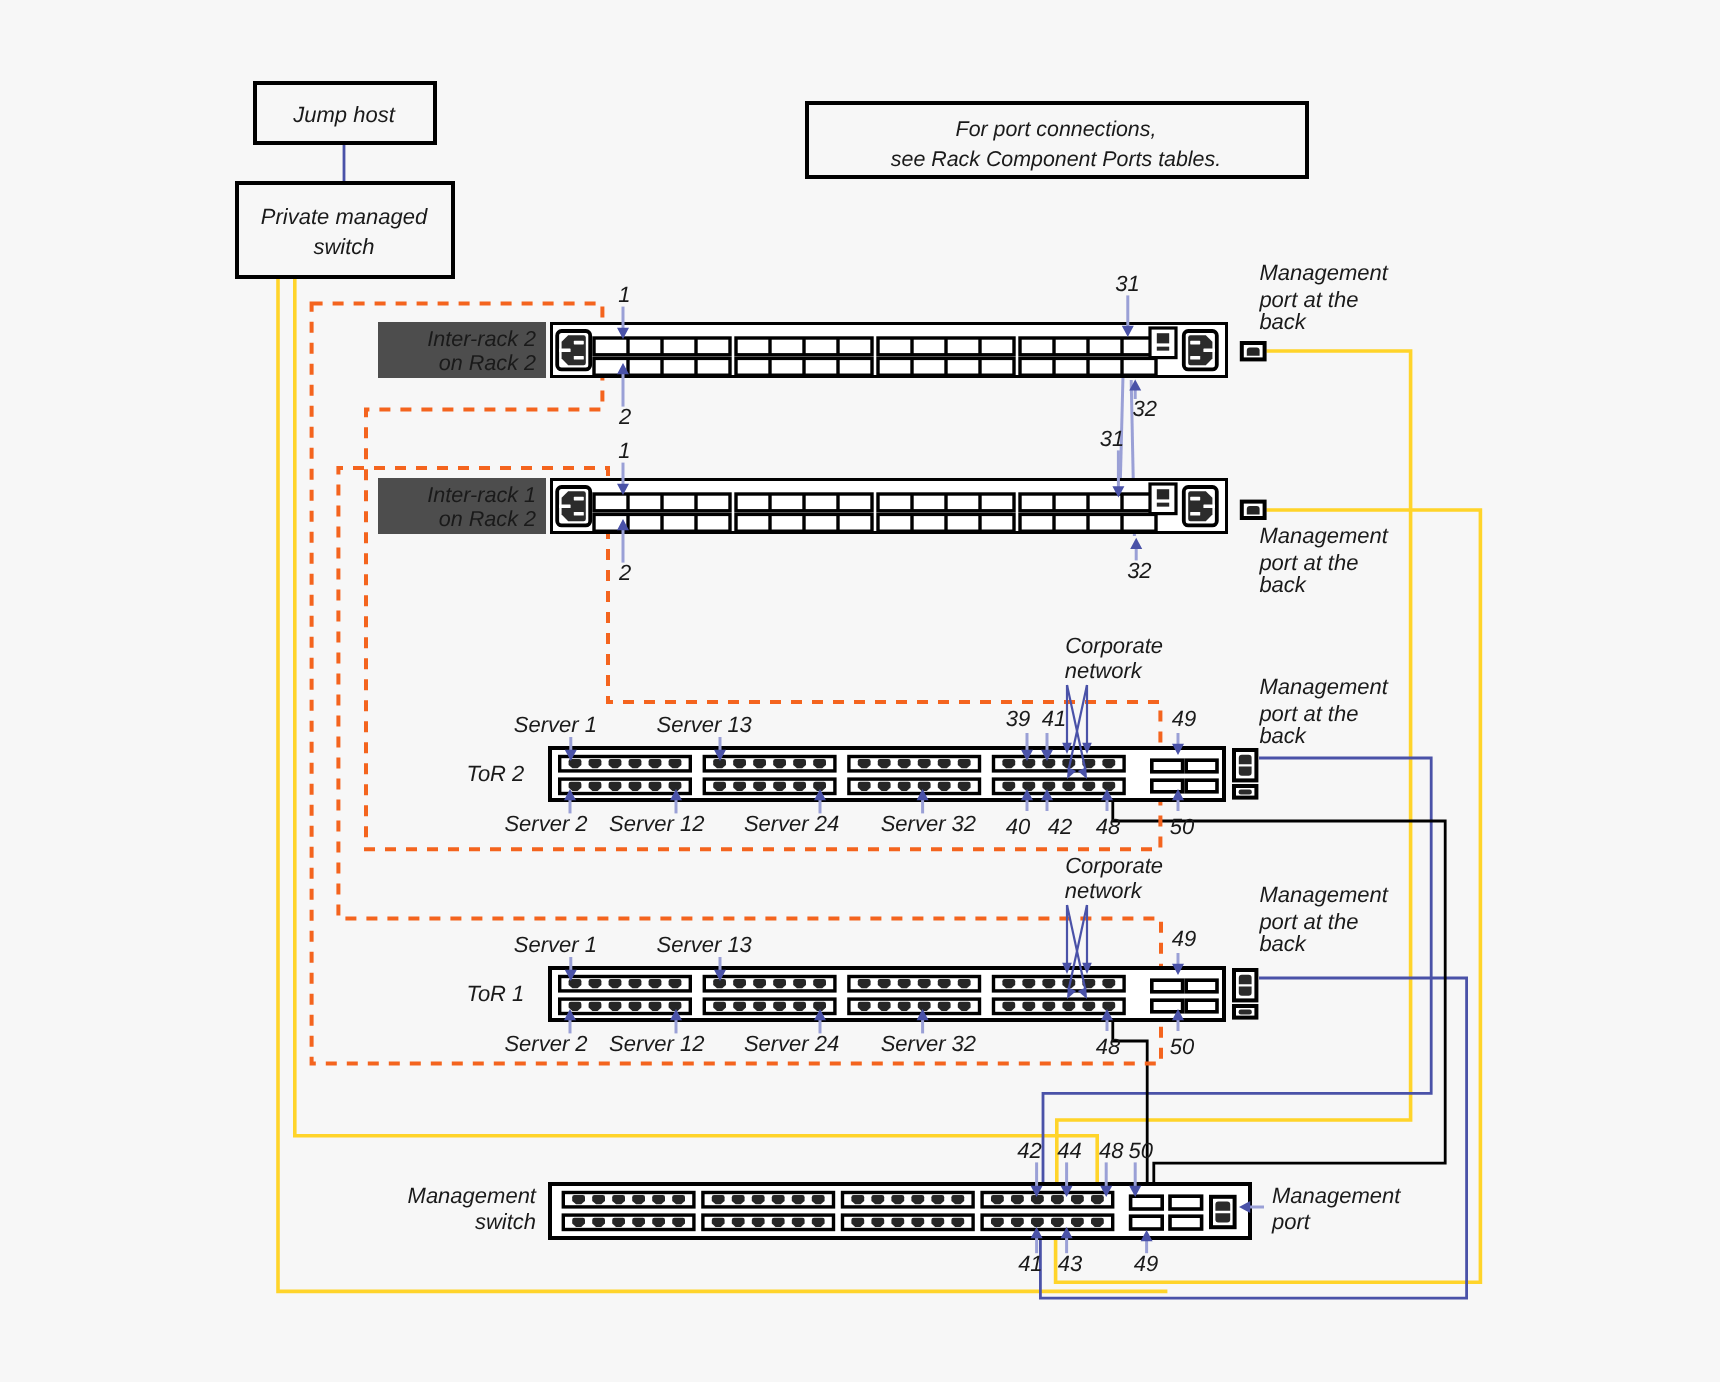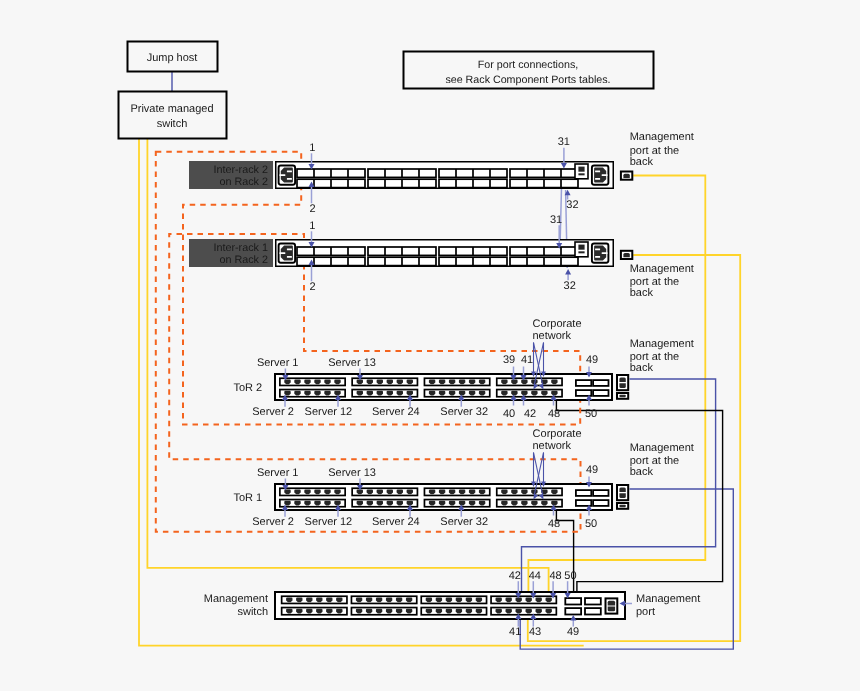--- a/index.html
+++ b/index.html
@@ -1,17 +1,17 @@
 <!DOCTYPE html>
 <html><head>
 <meta charset="utf-8">
 <style>
   html,body{margin:0;padding:0;background:#f7f7f7;}
   body{width:860px;height:691px;font-family:"Liberation Sans",sans-serif;overflow:hidden;}
-  #stage{position:relative;width:860px;height:691px;background:#f7f7f7;}
+  #stage{position:relative;width:860px;height:691px;background:#f7f7f7;font-style:italic;}
   svg{display:block;}
   svg text{font-family:"Liberation Sans",sans-serif;fill:#1a1a1a;}
   *{-webkit-font-smoothing:antialiased;text-rendering:geometricPrecision;}
 </style>
 </head>
 <body>
 
 <div id="stage">
   <svg id="root" width="860" height="691" viewBox="0 0 860 691" xmlns="http://www.w3.org/2000/svg">
     <g id="layer-cables">

